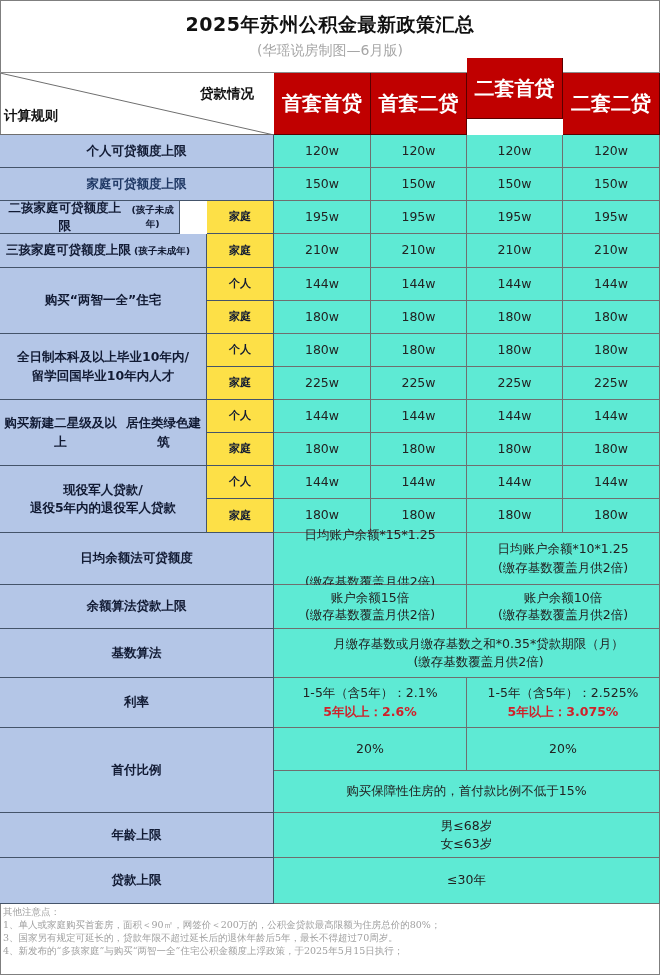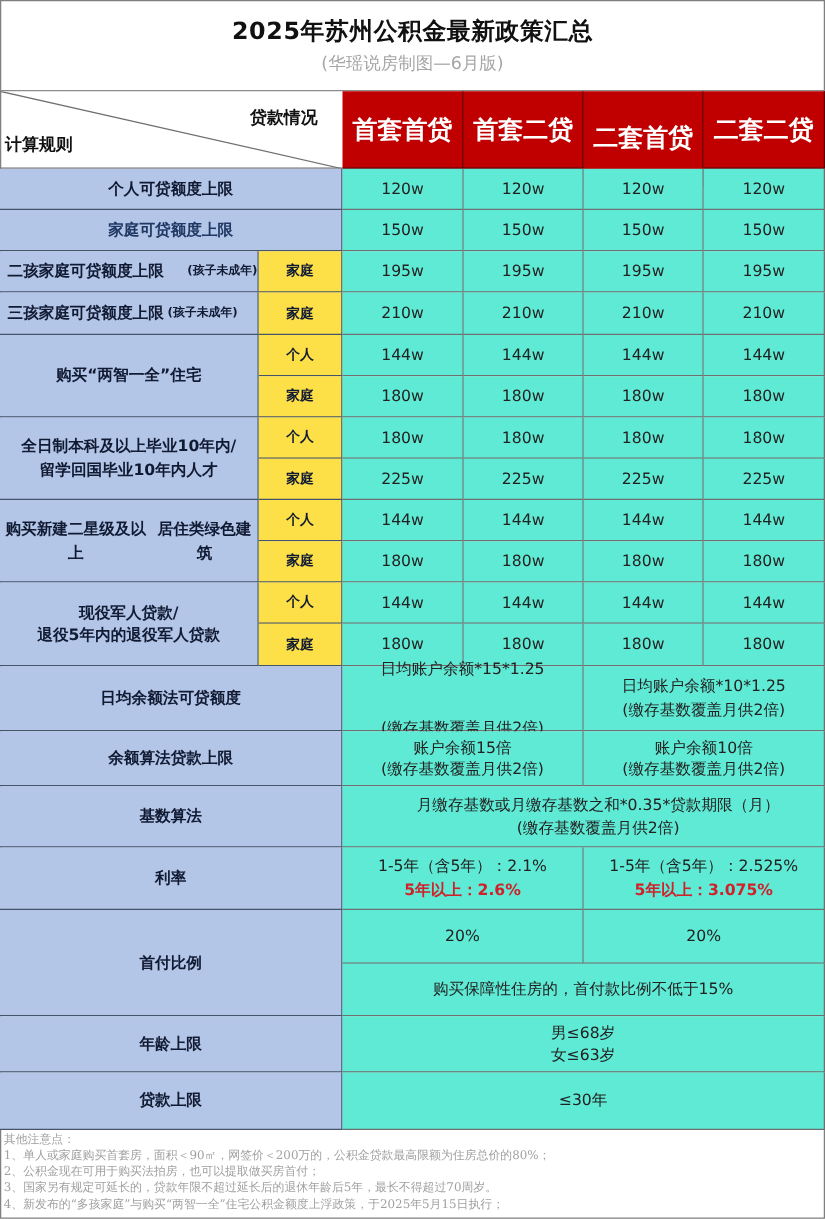--- a/index.html
+++ b/index.html
@@ -38,36 +38,36 @@
 <div class="diag">
   <svg width="274" height="62">
     <line x1="0" y1="0" x2="274" y2="62" stroke="#6f6f6f" stroke-width="1"></line>
   </svg>
   <span class="diag-top">贷款情况</span>
   <span class="diag-bot">计算规则</span>
 </div>
 
 <div class="cell hdr" style="left:274px;top:73px;width:97px;height:62px;">首套首贷</div>
 <div class="cell hdr" style="left:371px;top:73px;width:96px;height:62px;">首套二贷</div>
-<div class="cell hdr" style="left:467px;top:73px;width:96px;height:76px;">二套首贷</div>
+<div class="cell hdr" style="left:467px;top:58px;width:96px;height:61px;">二套首贷</div>
 <div class="cell hdr" style="left:563px;top:73px;width:97px;height:62px;">二套二贷</div>
 
 <div class="cell left" style="left:0;top:135px;width:274px;height:33px;">个人可贷额度上限</div>
 <div class="cell val" style="left:274px;top:135px;width:97px;height:33px;">120w</div>
 <div class="cell val" style="left:371px;top:135px;width:96px;height:33px;">120w</div>
 <div class="cell val" style="left:467px;top:135px;width:96px;height:33px;">120w</div>
 <div class="cell val" style="left:563px;top:135px;width:97px;height:33px;">120w</div>
 
 <div class="cell left family-blue" style="left:0;top:168px;width:274px;height:33px;">家庭可贷额度上限</div>
 <div class="cell val" style="left:274px;top:168px;width:97px;height:33px;">150w</div>
 <div class="cell val" style="left:371px;top:168px;width:96px;height:33px;">150w</div>
 <div class="cell val" style="left:467px;top:168px;width:96px;height:33px;">150w</div>
 <div class="cell val" style="left:563px;top:168px;width:97px;height:33px;">150w</div>
 
-<div class="cell left" style="left:0;top:201px;width:207px;height:33px;justify-content:space-between;padding-left:6px;">
+<div class="cell left" style="left:0;top:201px;width:180px;height:33px;justify-content:flex-end;padding-left:6px;">
   <span>二孩家庭可贷额度上限</span>
     <span class="small-note">(孩子未成年)</span>
 </div>
 <div class="cell sub" style="left:207px;top:201px;width:67px;height:33px;">家庭</div>
 <div class="cell val" style="left:274px;top:201px;width:97px;height:33px;">195w</div>
 <div class="cell val" style="left:371px;top:201px;width:96px;height:33px;">195w</div>
 <div class="cell val" style="left:467px;top:201px;width:96px;height:33px;">195w</div>
 <div class="cell val" style="left:563px;top:201px;width:97px;height:33px;">195w</div>
 
 <div class="cell left" style="left:0;top:234px;width:207px;height:34px;justify-content:flex-start;padding-left:6px;">
@@ -183,16 +183,15 @@
   <span>男≤68岁</span>
   <span>女≤63岁</span>
 </div>
 
 <div class="cell left" style="left:0;top:858px;width:274px;height:46px;">贷款上限</div>
 <div class="cell val" style="left:274px;top:858px;width:386px;height:46px;">≤30年</div>
 
 <div class="notes">
   <div>其他注意点：</div>
   <div>1、单人或家庭购买首套房，面积＜90㎡，网签价＜200万的，公积金贷款最高限额为住房总价的80%；</div>
-  <div>2、公积金现在可用于购买法拍房，也可以提取做买房首付；</div>
   <div>3、国家另有规定可延长的，贷款年限不超过延长后的退休年龄后5年，最长不得超过70周岁。</div>
   <div>4、新发布的“多孩家庭”与购买“两智一全”住宅公积金额度上浮政策，于2025年5月15日执行；</div>
 </div>
 
 </body></html>

